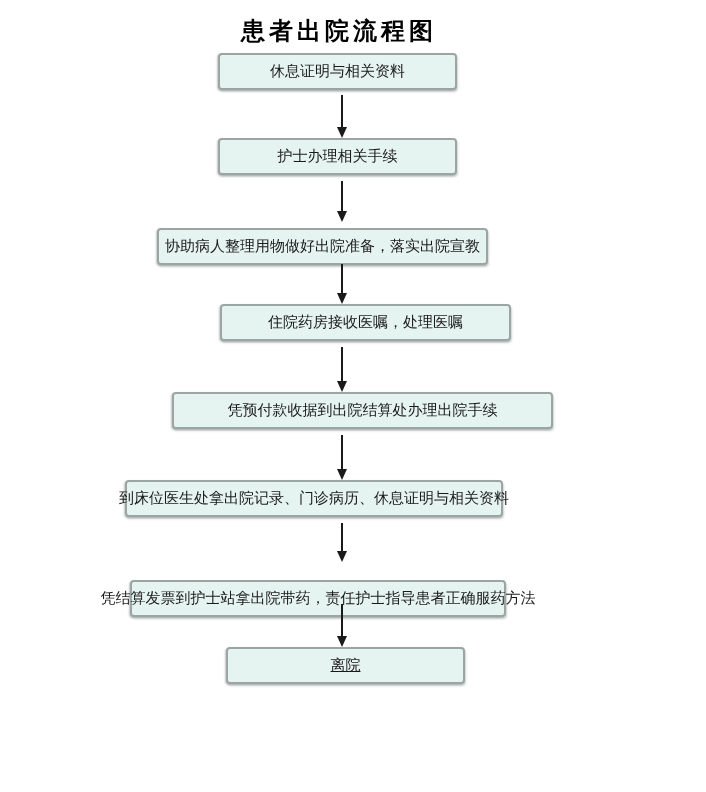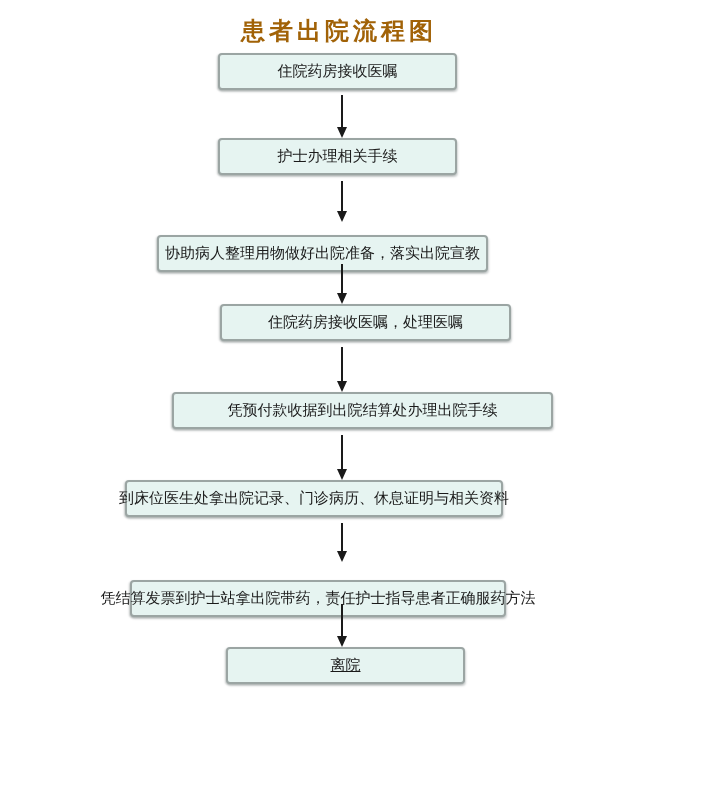--- a/index.html
+++ b/index.html
@@ -16,21 +16,21 @@
     overflow: hidden;
   }
   .chart-title {
     position: absolute;
     top: 15px;
     left: 339px;
     transform: translateX(-50%);
     font-size: 24px;
     font-weight: bold;
     letter-spacing: 4px;
-    color: #a16207;
+    color: #000000;
     white-space: nowrap;
     font-family: Liberation Mono, monospace;
   }
   .flow-box {
     position: absolute;
     height: 37px;
     box-sizing: border-box;
     background: #E6F4F1;
     border: 2px solid #9BA5A3;
     border-radius: 4px;
@@ -64,25 +64,25 @@
     border-top: 11px solid #1A1A1A;
   }
 </style>
 </head>
 <body>
 
 <div class="canvas">
 
   <div class="chart-title">患者出院流程图</div>
 
-  <div class="flow-box" style="left:218px; top:53px;  width:239px;">住院药房接收医嘱</div>
+  <div class="flow-box" style="left:218px; top:53px;  width:239px;">休息证明与相关资料</div>
 
   <div class="flow-box" style="left:218px; top:138px; width:239px;">护士办理相关手续</div>
 
-  <div class="flow-box" style="left:157px; top:235px; width:331px;">协助病人整理用物做好出院准备，落实出院宣教</div>
+  <div class="flow-box" style="left:157px; top:228px; width:331px;">协助病人整理用物做好出院准备，落实出院宣教</div>
 
   <div class="flow-box" style="left:220px; top:304px; width:291px;">住院药房接收医嘱，处理医嘱</div>
 
   <div class="flow-box" style="left:172px; top:392px; width:381px;">凭预付款收据到出院结算处办理出院手续</div>
 
   <div class="flow-box" style="left:125px; top:480px; width:378px;">到床位医生处拿出院记录、门诊病历、休息证明与相关资料</div>
 
   <div class="flow-box" style="left:130px; top:580px; width:376px;">凭结算发票到护士站拿出院带药，责任护士指导患者正确服药方法</div>
 
   <div class="flow-box" style="left:226px; top:647px; width:239px;text-decoration:underline;">离院</div>

